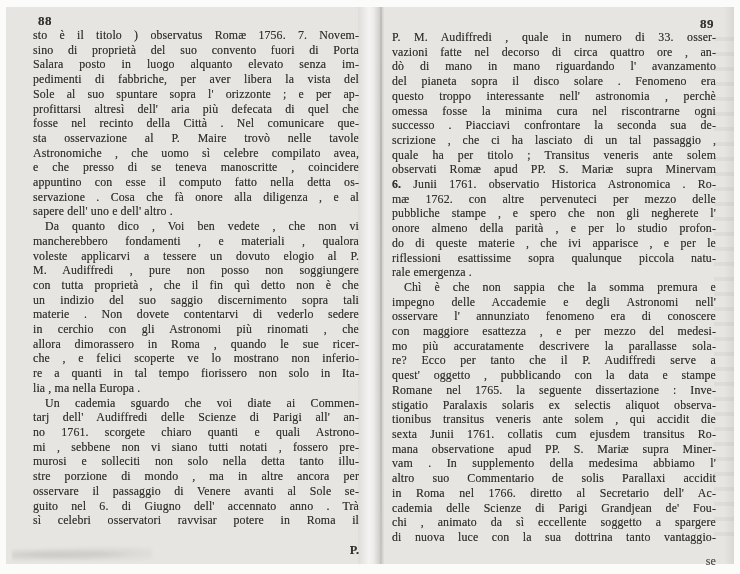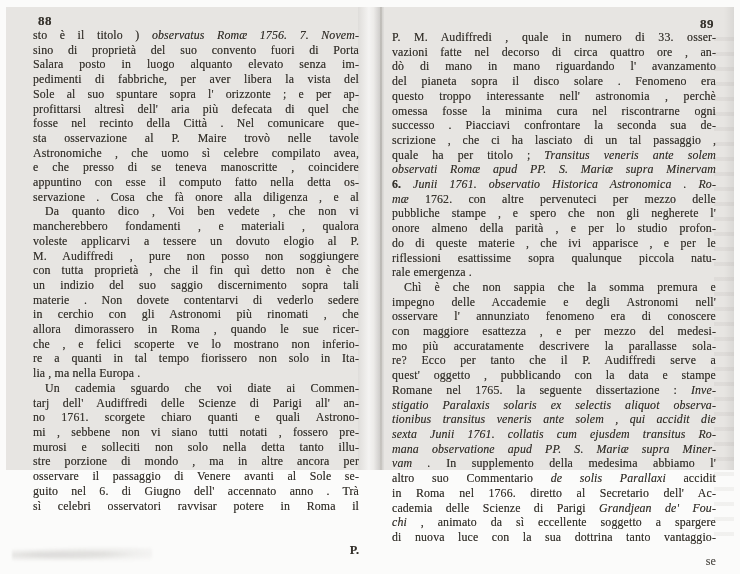--- a/index.html
+++ b/index.html
@@ -2,21 +2,21 @@
 <html style="--ink: #35322c;"><head>
 <meta charset="utf-8">
 <style>
   html,body{margin:0;padding:0;}
   body{
     width:740px;height:574px;position:relative;overflow:hidden;
     background:#fbfbfa;
     font-family:"Liberation Serif","DejaVu Serif",serif;
   }
   .scan{
-    position:absolute;left:6px;top:7px;width:728px;height:463px;
+    position:absolute;left:6px;top:7px;width:728px;height:557px;
     background:radial-gradient(ellipse at 45% 42%, #edecе9 0%, #e9e7e4 40%, #e3e1de 75%, #dbd9d5 100%);
     background-color:#e7e5e2;
     display:flex;
   }
   .page{position:relative;height:100%;}
   .page.left{width:352px;}
   .page.right{width:350px;flex:1;}
   .gutter{
     width:26px;height:100%;position:relative;
     background:linear-gradient(90deg, rgba(0,0,0,0.035) 0%, rgba(255,255,255,0.55) 42%, rgba(255,255,255,0.25) 60%, rgba(0,0,0,0.12) 88%, rgba(0,0,0,0.03) 100%);
@@ -31,21 +31,21 @@
     color:var(--ink,#35322c);
     font-size:11.9px;line-height:14.7px;
     letter-spacing:.12px;
     text-shadow:0 0 .5px rgba(48,42,36,.55);
   }
   .page.left  .text-block{left:27px;top:21px;width:326px;}
   .page.right .text-block{left:8px; top:23px;width:324px;}
   .line{text-align:justify;text-align-last:justify;white-space:normal;}
   .line.nj{text-align-last:left;}
   .line.ind{text-indent:12px;}
-  .it{font-style:italic;}
+  .it{}
   .bd{font-weight:bold;}
   .pagenum{
     position:absolute;color:var(--ink,#35322c);
     font-size:13px;font-weight:700;letter-spacing:.5px;
     text-shadow:0 0 .5px rgba(48,42,36,.5);
   }
   .page.left  .pagenum{left:32px;top:6px;}
   .page.right .pagenum{right:20px;top:9px;}
   .catchword{
     position:absolute;color:var(--ink,#35322c);
@@ -87,20 +87,21 @@
         <div class="line"><span>Salara posto in luogo alquanto elevato senza im-</span></div>
         <div class="line"><span>pedimenti di fabbriche, per aver libera la vista del</span></div>
         <div class="line"><span>Sole al suo spuntare sopra l' orizzonte ; e per ap-</span></div>
         <div class="line"><span>profittarsi altresì dell' aria più defecata di quel che</span></div>
         <div class="line"><span>fosse nel recinto della Città . Nel comunicare que-</span></div>
         <div class="line"><span>sta osservazione al P. Maire trovò nelle tavole</span></div>
         <div class="line"><span>Astronomiche , che uomo sì celebre compilato avea,</span></div>
         <div class="line"><span>e che presso di se teneva manoscritte , coincidere</span></div>
         <div class="line"><span>appuntino con esse il computo fatto nella detta os-</span></div>
         <div class="line"><span>servazione . Cosa che fà onore alla diligenza , e al</span></div>
+        <div class="line nj"><span>sapere dell' uno e dell' altro .</span></div>
         <div class="line ind"><span>Da quanto dico , Voi ben vedete , che non vi</span></div>
         <div class="line"><span>mancherebbero fondamenti , e materiali , qualora</span></div>
         <div class="line"><span>voleste applicarvi a tessere un dovuto elogio al P.</span></div>
         <div class="line"><span>M. Audiffredi , pure non posso non soggiungere</span></div>
         <div class="line"><span>con tutta proprietà , che il fin quì detto non è che</span></div>
         <div class="line"><span>un indizio del suo saggio discernimento sopra tali</span></div>
         <div class="line"><span>materie . Non dovete contentarvi di vederlo sedere</span></div>
         <div class="line"><span>in cerchio con gli Astronomi più rinomati , che</span></div>
         <div class="line"><span>allora dimorassero in Roma , quando le sue ricer-</span></div>
         <div class="line"><span>che , e felici scoperte ve lo mostrano non inferio-</span></div>

